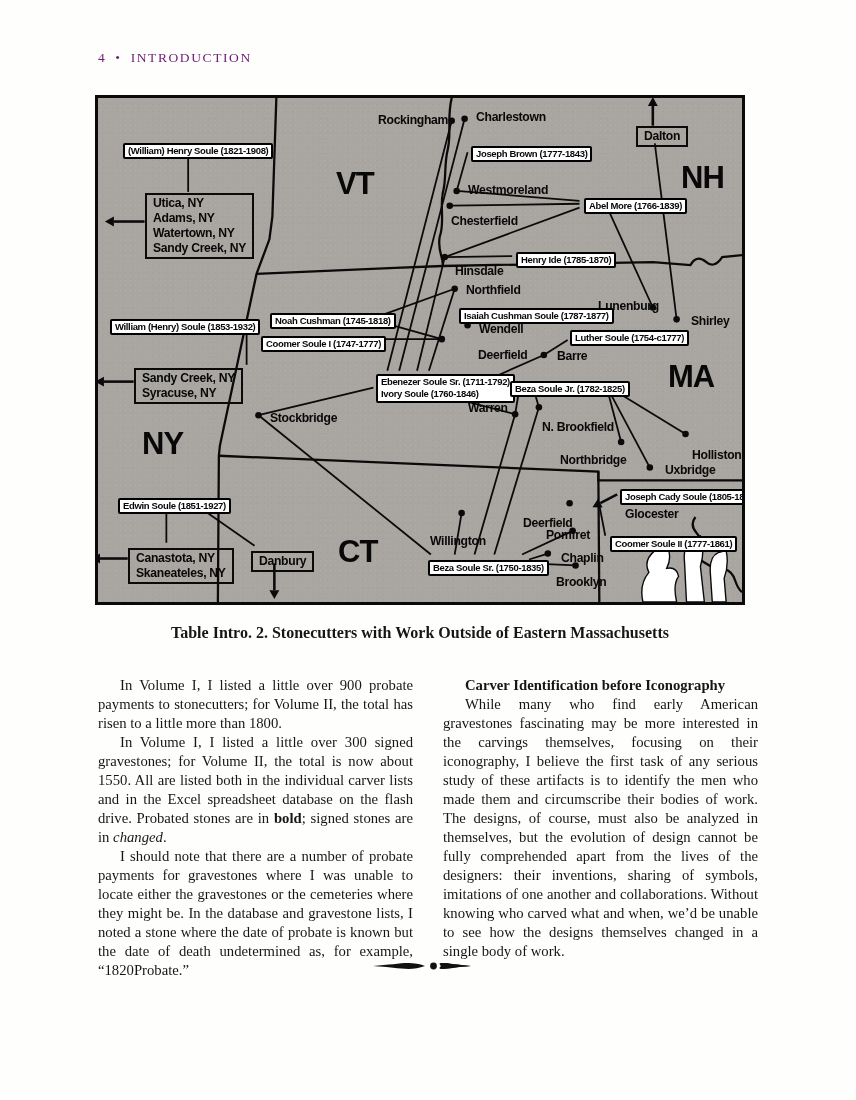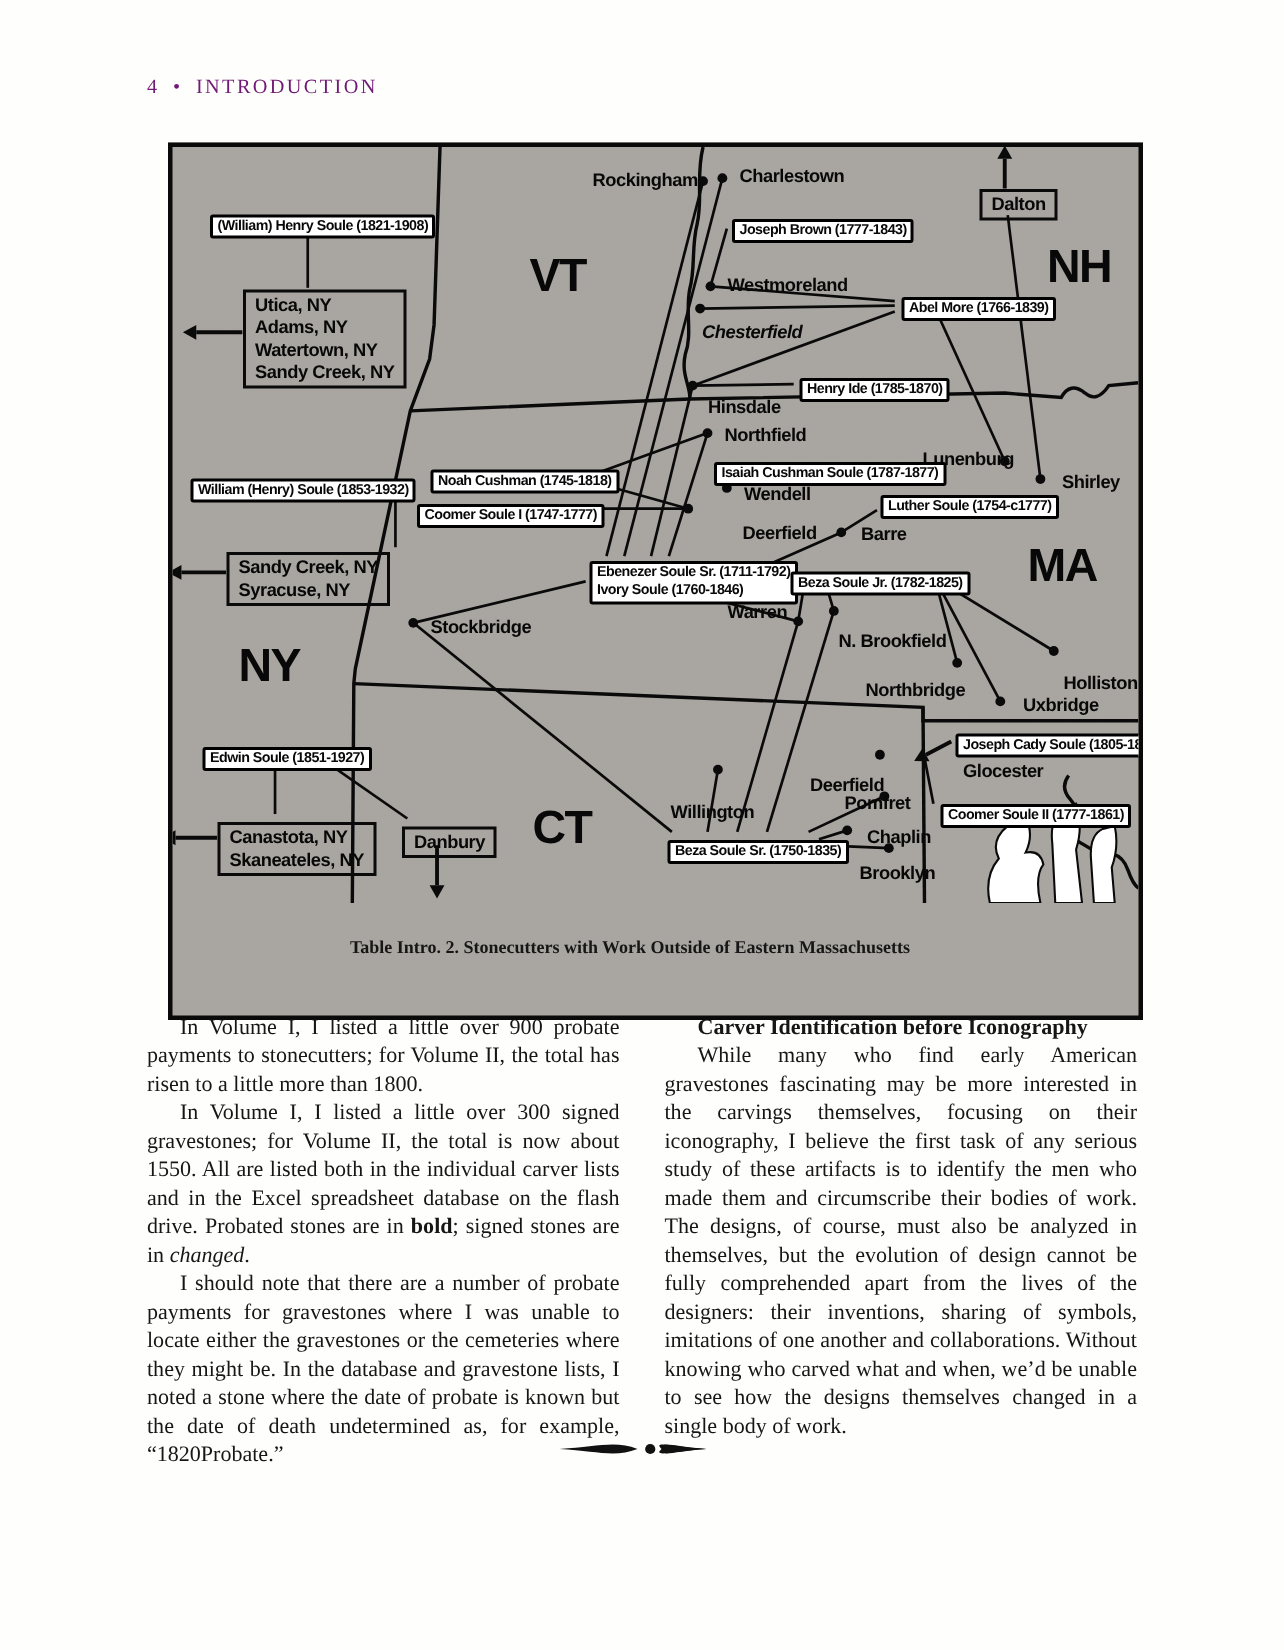--- a/index.html
+++ b/index.html
@@ -1,35 +1,35 @@
 <!DOCTYPE html>
 <html><head>
 <meta charset="utf-8">
 <style>
   html,body{margin:0;padding:0;background:#e8e8e8;}
   .page{position:relative;width:856px;height:1100px;background:#fefefd;margin:0 auto;
         font-family:"Liberation Serif",serif;color:#161616;overflow:hidden;}
   .page-header{position:absolute;left:98px;top:50px;font-size:13.5px;letter-spacing:1.6px;
         word-spacing:4px;color:#701a75;}
   
-  .map-figure{position:absolute;left:112px;top:95px;width:650px;height:585px;box-sizing:border-box;
+  .map-figure{position:absolute;left:95px;top:95px;width:650px;height:510px;box-sizing:border-box;
         background:#a9a5a0;border:3px solid #0a0a0a;overflow:hidden;
         background-image:radial-gradient(#b2aea9 9%,transparent 10%),radial-gradient(#a19d98 9%,transparent 10%);
         background-size:5px 5px,7px 7px;background-position:0 0,2px 3px;}
   .map-figure svg{position:absolute;left:0;top:0;}
   .map-lab{position:absolute;font-family:"Liberation Sans",sans-serif;color:#080808;white-space:nowrap;}
   .state{font-weight:bold;font-size:31px;letter-spacing:-1px;z-index:2;}
   .town{font-weight:bold;font-size:12.2px;letter-spacing:-0.3px;z-index:2;}
   .carver-box{background:#fff;border:2px solid #000;border-radius:2px;padding:0px 3px;
         font-weight:bold;font-size:9.5px;letter-spacing:-0.35px;line-height:1.3;z-index:4;}
   .place-box{border:2.5px solid #0a0a0a;padding:1px 6px;font-weight:bold;font-size:12.2px;
         letter-spacing:-0.3px;line-height:1.22;z-index:3;}
   
   .figure-caption{position:absolute;left:95px;top:624px;width:650px;text-align:center;
-        font-weight:bold;font-size:12px;}
+        font-weight:bold;font-size:16px;}
   .columns{position:absolute;left:98px;top:659px;width:660px;display:flex;gap:30px;margin-top:17px;}
   .col{width:315px;font-size:14.7px;line-height:19px;text-align:justify;}
   .col p{margin:0;text-indent:22px;}
   .col-heading{font-weight:bold;margin:0 0 19px 0;text-align:left;}
   .divider{position:absolute;left:372px;top:957px;}
 </style>
 </head>
 <body>
 
 <div class="page">
@@ -114,21 +114,21 @@
         <circle cx="557" cy="374" r="3.3" fill="#0a0a0a"></circle>
         <circle cx="367" cy="420" r="3.3" fill="#0a0a0a"></circle>
         <circle cx="476" cy="410" r="3.3" fill="#0a0a0a"></circle>
         <circle cx="479" cy="438" r="3.3" fill="#0a0a0a"></circle>
         <circle cx="454" cy="461" r="3.3" fill="#0a0a0a"></circle>
         <circle cx="482" cy="473" r="3.3" fill="#0a0a0a"></circle>
       </svg>
   <div class="map-lab town" style="left: 280px; top: 15px;">Rockingham</div>
       <div class="map-lab town" style="left: 378px; top: 12px;">Charlestown</div>
       <div class="map-lab town" style="left: 370px; top: 85px;">Westmoreland</div>
-      <div class="map-lab town" style="left: 353px; top: 116px; font-style: italic;">Chesterfield</div>
+      <div class="map-lab town" style="left: 353px; top: 116px;">Chesterfield</div>
       <div class="map-lab town" style="left: 357px; top: 166px;">Hinsdale</div>
       <div class="map-lab town" style="left: 368px; top: 185px;">Northfield</div>
       <div class="map-lab town" style="left: 381px; top: 224px;">Wendell</div>
       <div class="map-lab town" style="left: 349px; top: 250px; margin-left: 31px;">Deerfield</div>
       <div class="map-lab town" style="left: 500px; top: 201px;">Lunenburg</div>
       <div class="map-lab town" style="left: 593px; top: 216px;">Shirley</div>
       <div class="map-lab town" style="left: 459px; top: 251px;">Barre</div>
       <div class="map-lab town" style="left: 172px; top: 313px;">Stockbridge</div>
       <div class="map-lab town" style="left: 370px; top: 303px;">Warren</div>
       <div class="map-lab town" style="left: 444px; top: 322px;">N. Brookfield</div>

